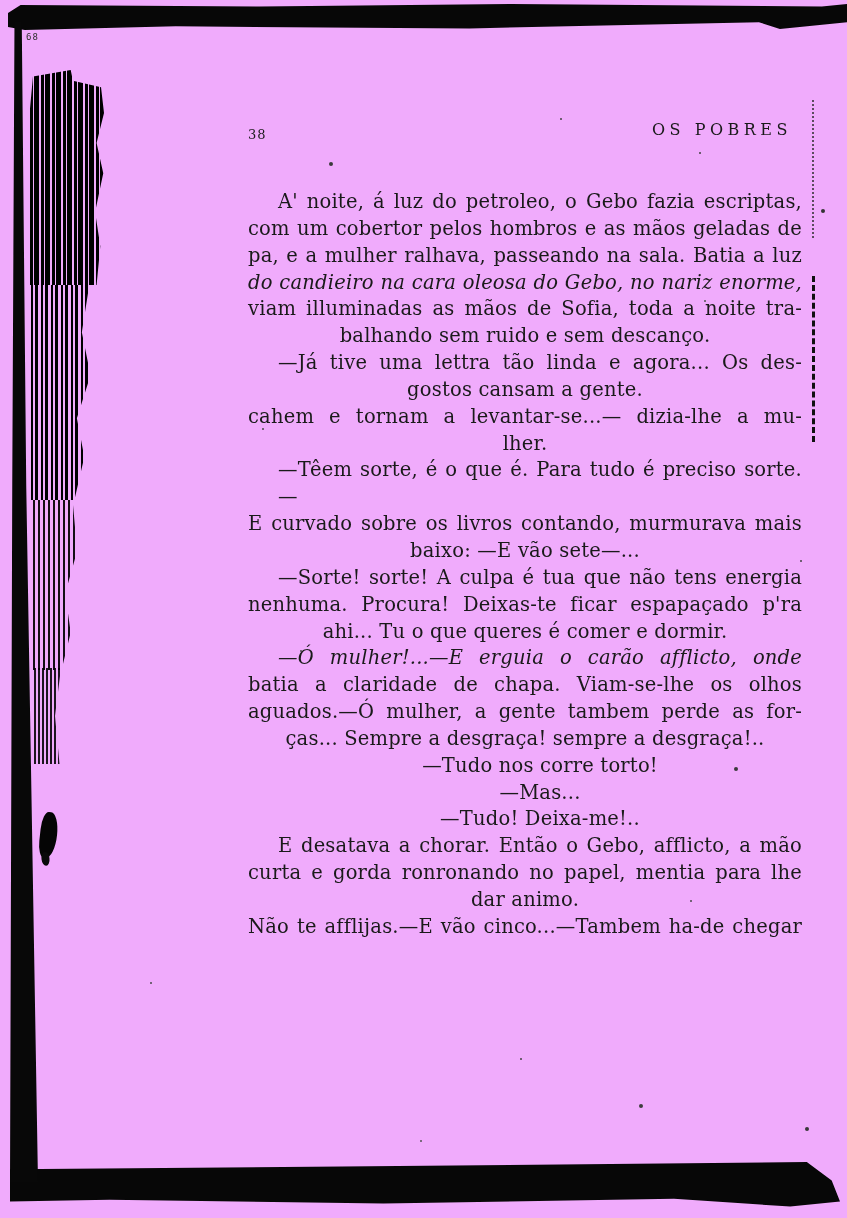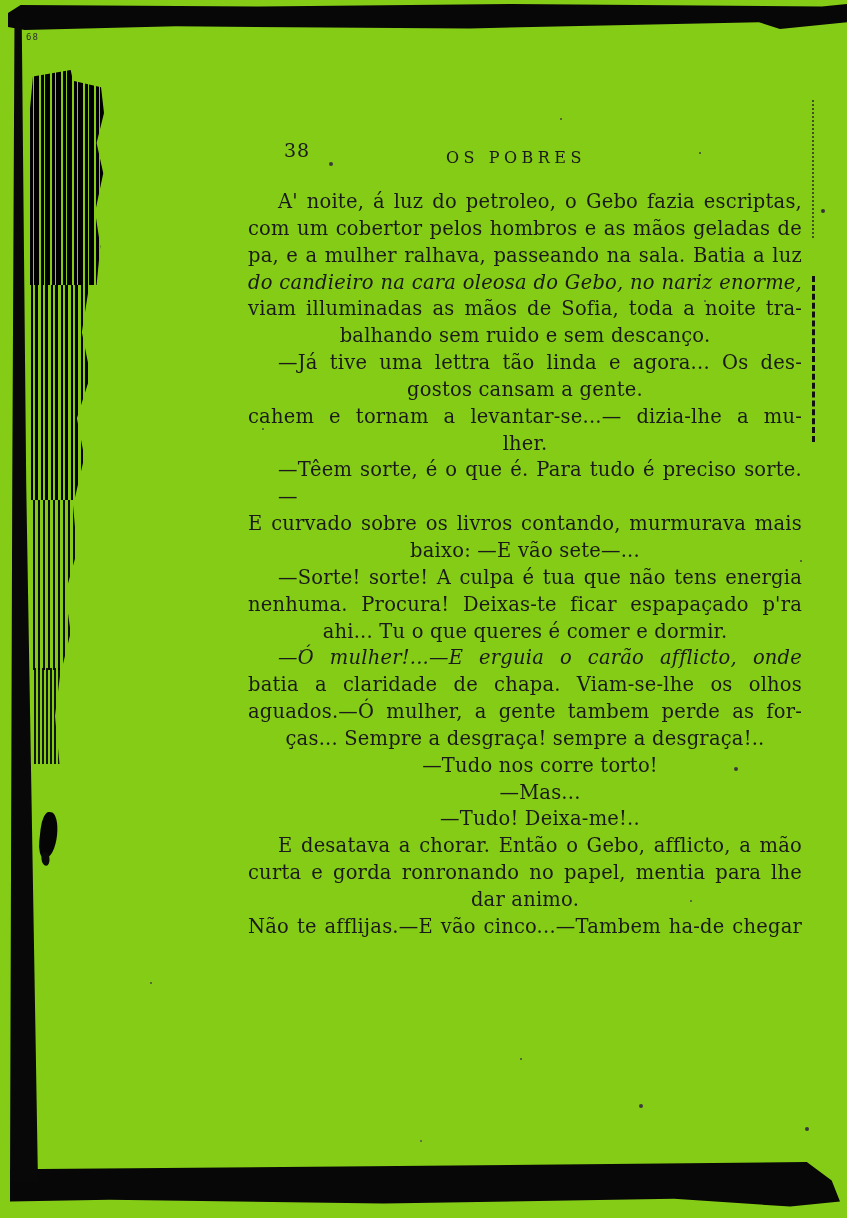--- a/index.html
+++ b/index.html
@@ -1,18 +1,18 @@
 <!DOCTYPE html>
 <html><head>
 <meta charset="utf-8">
 <style>
   html,body { margin:0; padding:0; background:#e8e8e8; }
   .page {
     position:relative; width:847px; height:1218px; margin:0 auto;
-    background:#84cc16; overflow:hidden;
+    background:#f0abfc; overflow:hidden;
     font-family:"DejaVu Serif","Liberation Serif",serif; color:#1a1a1a;
   }
   .abs { position:absolute; }
 
   
   .topbar {
     left:8px; top:4px; width:839px; height:26px; background:#070707;
     clip-path: polygon(0 35%, 1.5% 4%, 30% 10%, 60% 0, 97% 10%, 100% 0, 100% 70%, 92% 96%, 89.5% 70%, 55% 94%, 20% 86%, 2% 100%, 0 88%);
   }
   .bottombar {
@@ -58,22 +58,22 @@
     left:0; top:0; width:2px; height:2px; background:transparent; border-radius:50%;
     box-shadow: 330px 163px 0 1px #3a3a3a, 560px 118px 0 0 #444, 699px 152px 0 0 #404040,
       822px 210px 0 1px #333, 262px 428px 0 0 #4a4a4a, 704px 300px 0 0 #555,
       508px 252px 0 0 #4a4a4a, 636px 362px 0 0 #555, 800px 560px 0 0 #444,
       300px 650px 0 0 #505050, 735px 768px 0 1px #3a3a3a, 690px 900px 0 0 #4a4a4a,
       520px 1058px 0 0 #454545, 640px 1105px 0 1px #3d3d3d, 420px 1140px 0 0 #555,
       331px 1310px 0 0 #555, 806px 1128px 0 1px #383838, 150px 982px 0 0 #4a4a4a;
   }
 
   
-  .folio { left:248px; top:139px; font-size:19px; letter-spacing:1px;margin-left:36px; }
-  .runtitle { left:240px; top:148px; width:552px; text-align:center; font-size:16px; letter-spacing:4.5px; }
+  .folio { left:248px; top:127px; font-size:13px; letter-spacing:1px; }
+  .runtitle { left:240px; top:120px; width:552px; text-align:right; font-size:16px; letter-spacing:4.5px; }
   .textblock { left:248px; top:189px; width:554px; font-size:19.5px; line-height:26.85px; letter-spacing:.2px; }
   .line { text-align:center; }
   .line.justify { text-align:justify; text-align-last:justify; }
   .line.indent { padding-left:30px; }
   .line.italic { font-style:italic; }
 </style>
 </head>
 <body>
 
 <div class="page">

